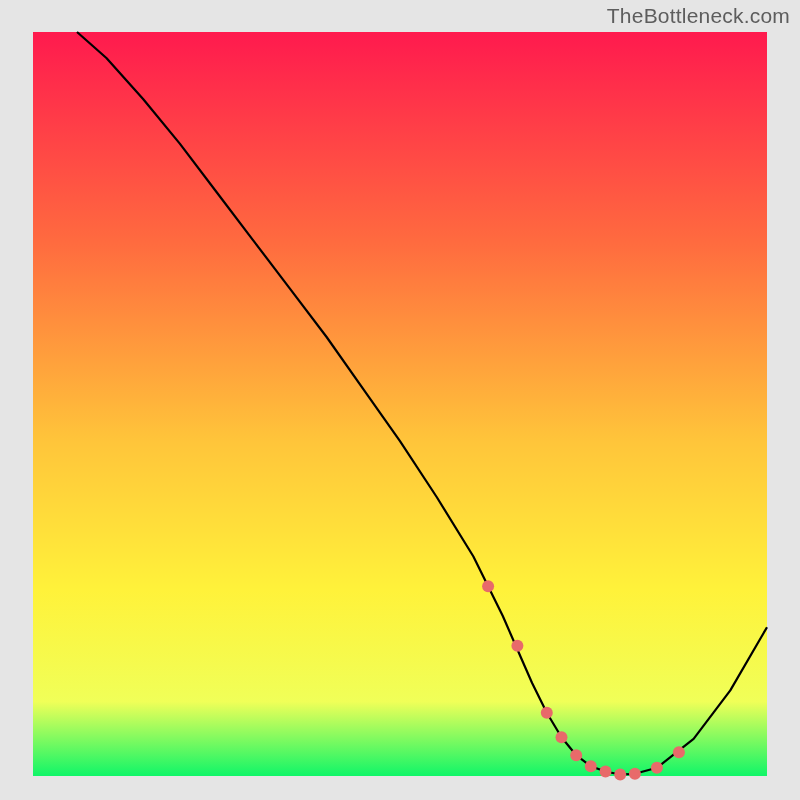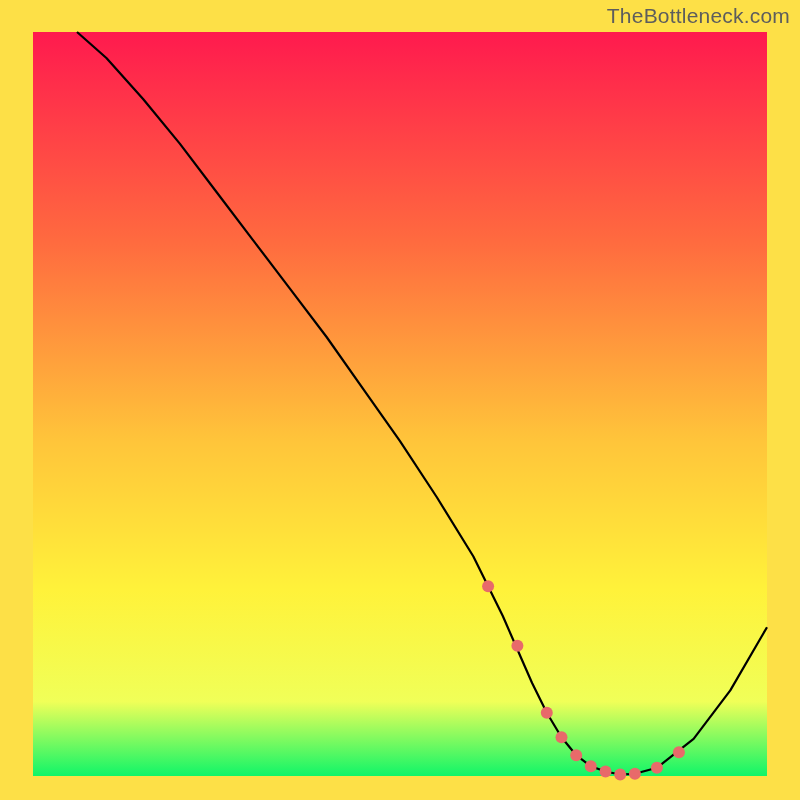--- a/index.html
+++ b/index.html
@@ -7,21 +7,21 @@
     padding: 0;
     width: 800px;
     height: 800px;
     background: #000000;
     overflow: hidden;
   }
   .stage {
     position: relative;
     width: 800px;
     height: 800px;
-    background: #fde047;
+    background: #e5e5e5;
   }
   .watermark {
     position: absolute;
     top: 4px;
     right: 10px;
     color: #5d5d5d;
     font-family: Arial, Helvetica, sans-serif;
     font-size: 21px;
     font-weight: 400;
     letter-spacing: 0.2px;

